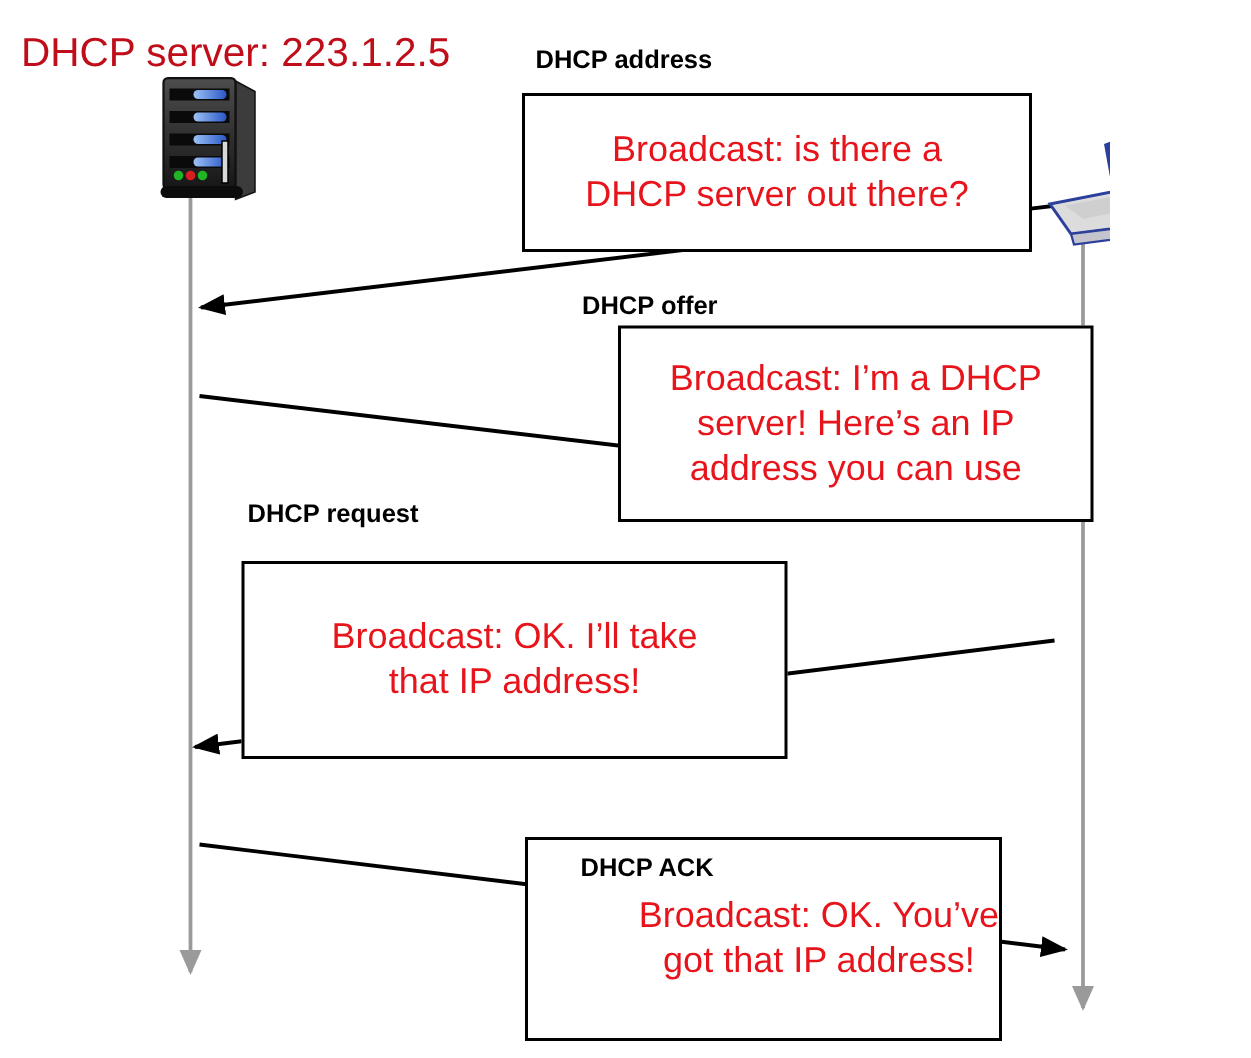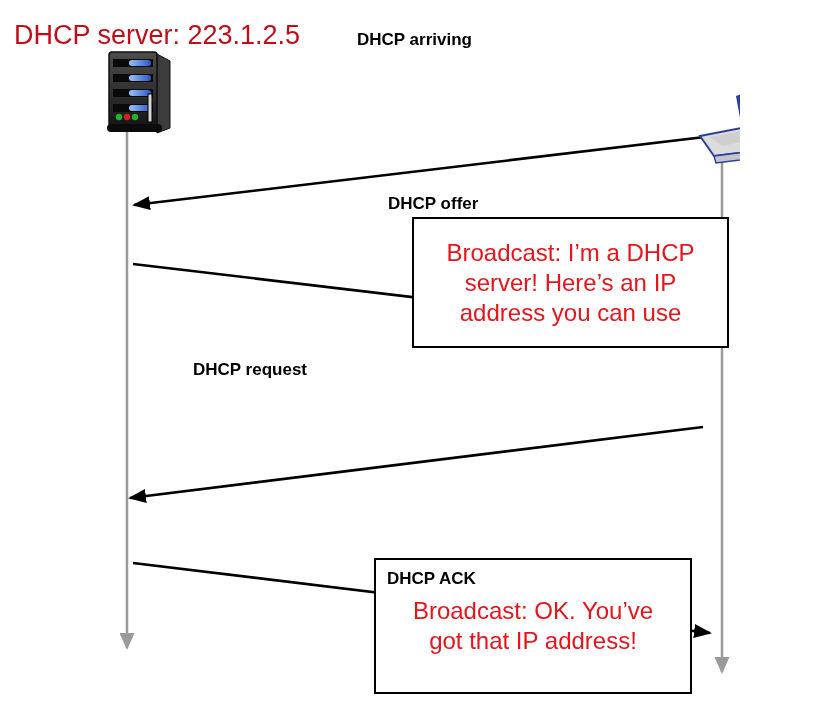--- a/index.html
+++ b/index.html
@@ -32,26 +32,26 @@
     text-align:center;
   }
   .msg-box .msg-text{
     color:#e8141c;
     font-size:24px;line-height:30px;
     white-space:pre-line;
   }
   .b1{left:348px;top:62px;width:340px;height:106px;}
   .b2{left:368px;top:217px;width:317px;height:131px;margin-left:44px;}
   .b3{left:161px;top:374px;width:364px;height:132px;}
-  .b4{left:374px;top:558px;width:318px;height:136px;}
+  .b4{left:350px;top:558px;width:318px;height:136px;justify-content:flex-end;}
   .t-server{left:14px;top:21px;width:300px;}
   .t-client{left:690px;top:20px;width:130px;text-align:center;}
   .l1{left:357px;top:30px;}
   .l2{left:388px;top:194px;text-align:right;}
-  .l3{left:165px;top:360px;margin-left:28px;}
+  .l3{left:165px;top:333px;}
   .l4{left:387px;top:533px;margin-top:36px;}
 </style>
 </head>
 <body>
 
 <div id="stage">
 
   <svg id="wires" width="834" height="705" viewBox="0 0 834 705">
     <defs>
       <marker id="arrowB" markerUnits="userSpaceOnUse" markerWidth="18" markerHeight="14" refX="16" refY="7" orient="auto">
@@ -112,28 +112,36 @@
       <path d="M45,30 Q70,14 92,22 Q80,40 48,46 Z" fill="#c9d2f2" opacity="0.7"></path>
       <polygon points="2,62 84,46 110,70 16,82" fill="#dcdcdc" stroke="#2c3f9b" stroke-width="2"></polygon>
       <polygon points="12,63 82,50 92,58 24,72" fill="#cfcfcf"></polygon>
       <polygon points="48,71 72,68 76,75 53,78" fill="#79b7a4" stroke="#666" stroke-width="1"></polygon>
       <polygon points="16,82 110,70 112,77 18,89" fill="#c4c4cc" stroke="#2c3f9b" stroke-width="1.5"></polygon>
     </g>
   </svg>
 
   <div class="actor-title t-server">DHCP server: 223.1.2.5</div>
 
-  <div class="msg-label l1">DHCP arriving</div>
+  <div class="msg-label l1">DHCP address</div>
   <div class="msg-label l2">DHCP offer</div>
   <div class="msg-label l3">DHCP request</div>
   <div class="msg-label l4">DHCP ACK</div>
 
+  <div class="msg-box b1">
+    <div class="msg-text">Broadcast: is there a
+DHCP server out there?</div>
+  </div>
   <div class="msg-box b2">
     <div class="msg-text">Broadcast: I’m a DHCP
 server! Here’s an IP
 address you can use</div>
+  </div>
+  <div class="msg-box b3">
+    <div class="msg-text">Broadcast: OK.  I’ll take
+that IP address!</div>
   </div>
   <div class="msg-box b4">
     <div class="msg-text">Broadcast: OK.  You’ve
 got that IP address!</div>
   </div>
 
 </div>
 
 </body></html>

